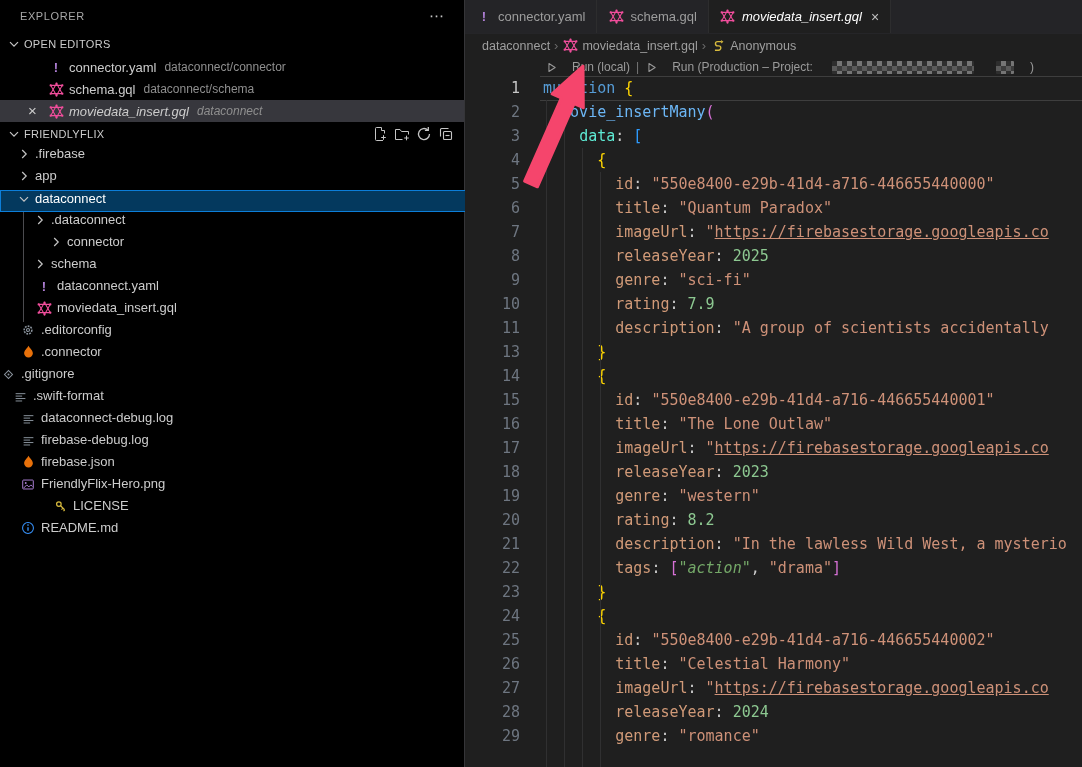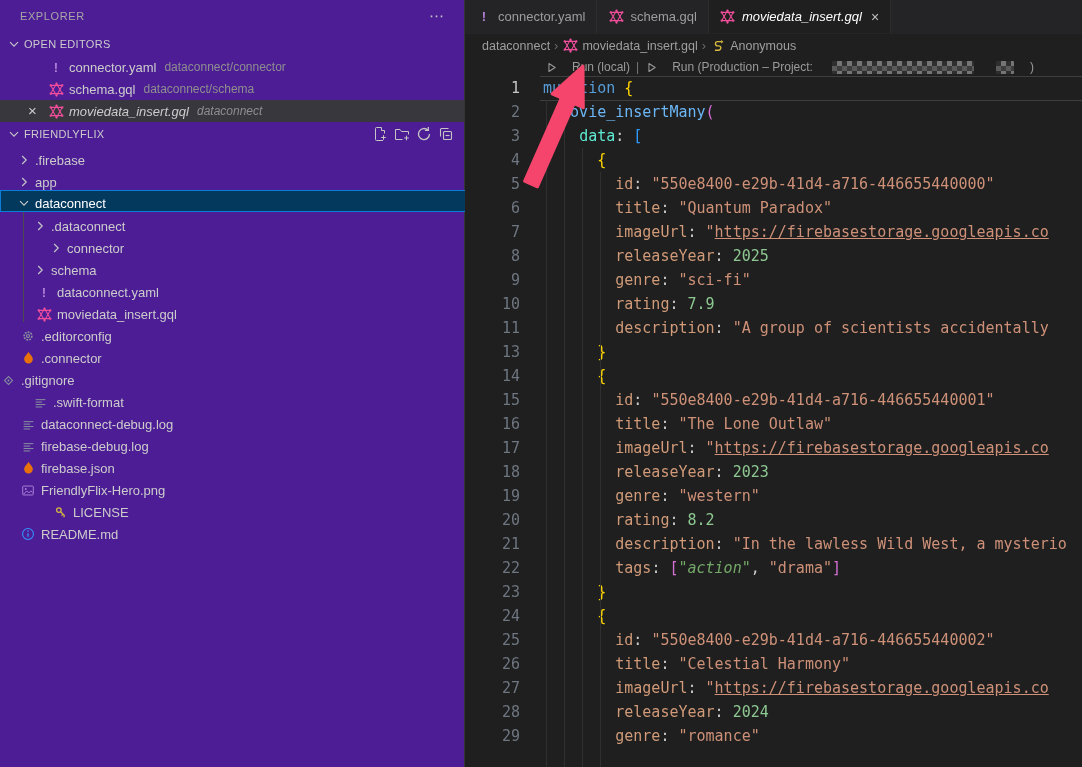--- a/index.html
+++ b/index.html
@@ -1,37 +1,37 @@
 <!DOCTYPE html>
 <html><head>
 <meta charset="utf-8">
 <style>
   html,body{margin:0;padding:0;background:#1f1f1f;}
   body{width:1082px;height:767px;overflow:hidden;position:relative;
        font-family:"Liberation Sans",sans-serif;-webkit-font-smoothing:antialiased;}
   
-  .sidebar{position:absolute;left:0;top:0;width:465px;height:767px;background:#4c1d95;
+  .sidebar{position:absolute;left:0;top:0;width:465px;height:767px;background:#000000;
            border-right:1px solid #353538;box-sizing:border-box;color:#cccccc;}
   .exp-head{height:32px;display:flex;align-items:center;padding:0 14px 0 20px;}
   .exp-title{font-size:11px;letter-spacing:.6px;color:#a8a8a8;flex:1;}
   .more{color:#c5c5c5;font-size:15px;cursor:pointer;padding:0 6px;}
   .sec-head{height:24px;display:flex;align-items:center;font-size:11px;font-weight:normal;
             color:#cccccc;padding-left:6px;}
   .sec-head .lbl{margin-left:2px;letter-spacing:.3px;}
   .sec-head .acts{margin-left:auto;margin-right:10px;display:flex;gap:6px;}
   .acts .ico{cursor:pointer;}
   .oe-row{height:22px;display:flex;align-items:center;font-size:13px;padding-left:28px;}
   .oe-row .slot{width:20px;flex:none;display:flex;align-items:center;}
   .oe-row .name{margin-left:5px;white-space:nowrap;}
   .oe-row .desc{margin-left:8px;font-size:12px;color:#8f8f8f;white-space:nowrap;}
   .oe-row.sel{background:#37373d;}
   .it{font-style:italic;}
   .ic-x{color:#cccccc;font-size:15px;line-height:14px;cursor:pointer;}
   .tree{position:relative;}
-  .t-row{height:22px;display:flex;align-items:flex-end;font-size:13px;box-sizing:border-box;
+  .t-row{height:22px;display:flex;align-items:flex-start;font-size:13px;box-sizing:border-box;
          white-space:nowrap;width:526px;}
   .t-row .name{margin-left:3px;}
   .t-row.file .name{margin-left:5px;}
   .t-row.sel{background:#04395e;border:1px solid #0c7ed9;color:#ffffff;}
   .guide{position:absolute;left:23px;width:1px;background:#4b4b4f;}
   .exc{color:#b180d7;font-weight:bold;font-size:13px;}
   .ico{display:inline-flex;width:16px;height:16px;align-items:center;justify-content:center;flex:none;}
   
   .editor{position:absolute;left:465px;top:0;width:617px;height:767px;background:#1f1f1f;}
   .tabs{height:33px;background:#242427;display:flex;border-bottom:1px solid #252528;}
@@ -263,21 +263,21 @@
       </div>
       <div class="t-row file" style="">
         <span class="ico">
           <svg width="13" height="13" viewBox="0 0 16 16">
             <rect x="4.5" y="4.5" width="7" height="7" transform="rotate(45 8 8)" fill="none" stroke="#8b949e" stroke-width="1.2"></rect>
             <circle cx="8" cy="8" r="1.2" fill="#8b949e"></circle>
           </svg>
         </span>
         <span class="name">.gitignore</span>
       </div>
-      <div class="t-row file" style="padding-left: 32px;">
+      <div class="t-row file" style="padding-left: 12px;">
         <span class="ico">
           <svg width="13" height="13" viewBox="0 0 16 16">
             <g stroke="#8b949e" stroke-width="1.2">
               <path d="M2 4.5h12M2 7.5h8M2 10.5h12M2 13.5h8"></path>
             </g>
           </svg>
         </span>
         <span class="name">.swift-format</span>
       </div>
       <div class="t-row file" style="padding-left: 20px;">

